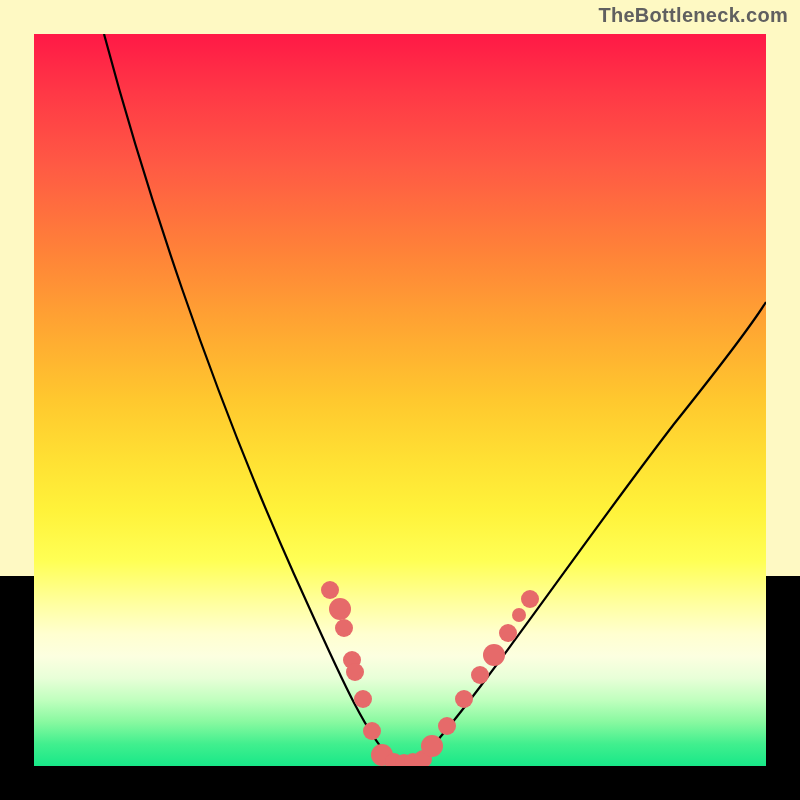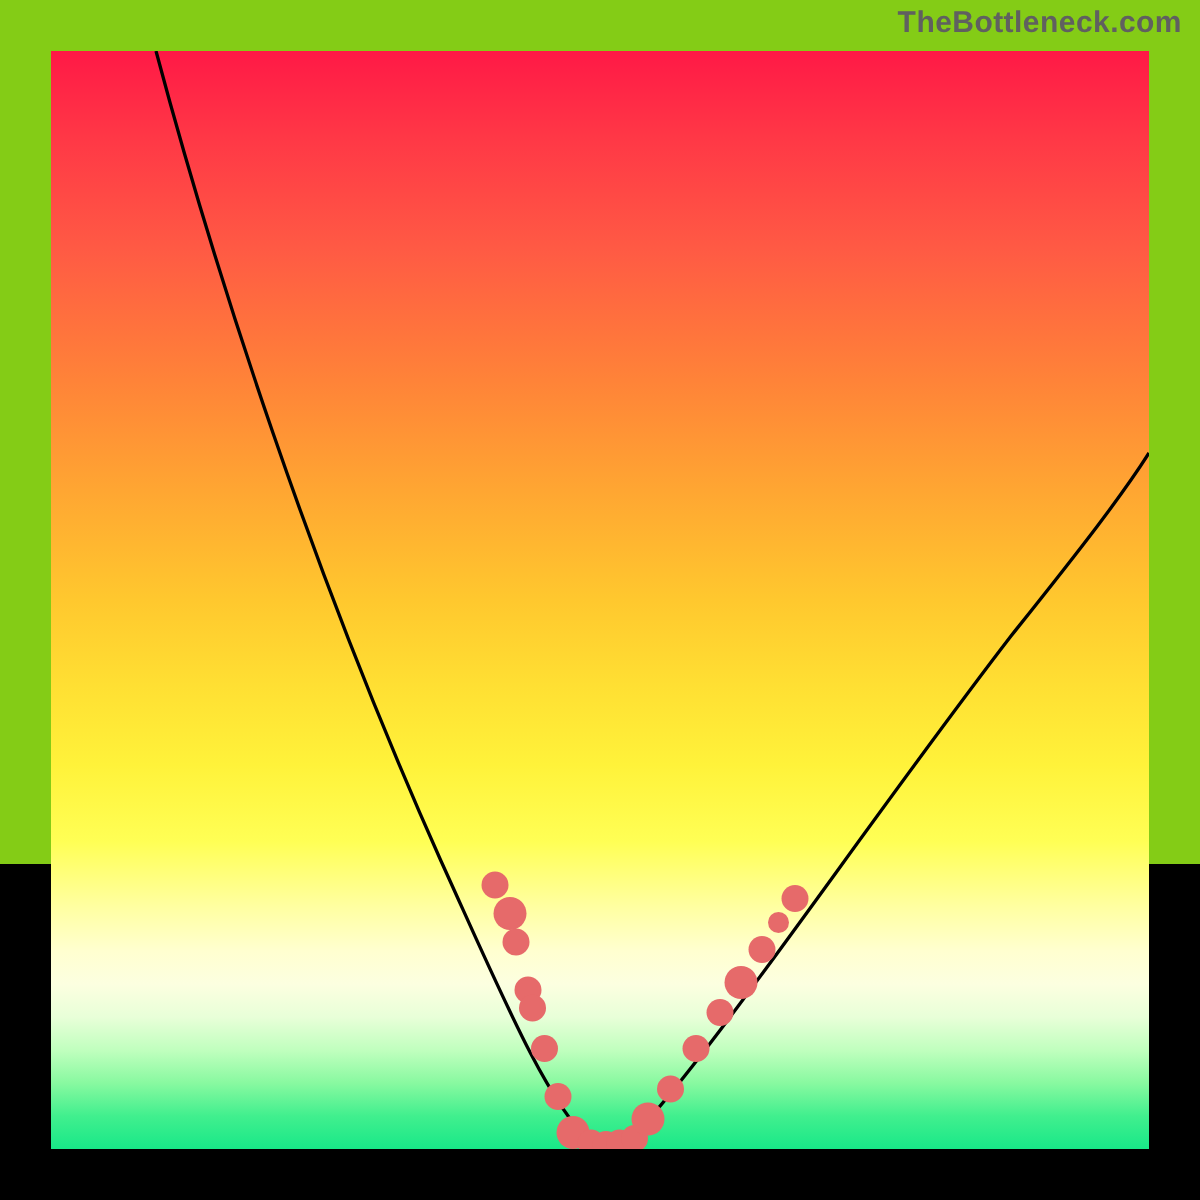--- a/index.html
+++ b/index.html
@@ -8,21 +8,21 @@
     width: 800px;
     height: 800px;
     overflow: hidden;
     background: #000;
     font-family: Arial, Helvetica, sans-serif;
   }
   .frame {
     position: relative;
     width: 800px;
     height: 576px;
-    background: #84cc16;
+    background: #fef9c3;
   }
   .watermark {
     position: absolute;
     top: 4px;
     right: 12px;
     color: #606060;
     font-size: 20px;
     font-weight: 600;
     letter-spacing: 0.3px;
     z-index: 20;

